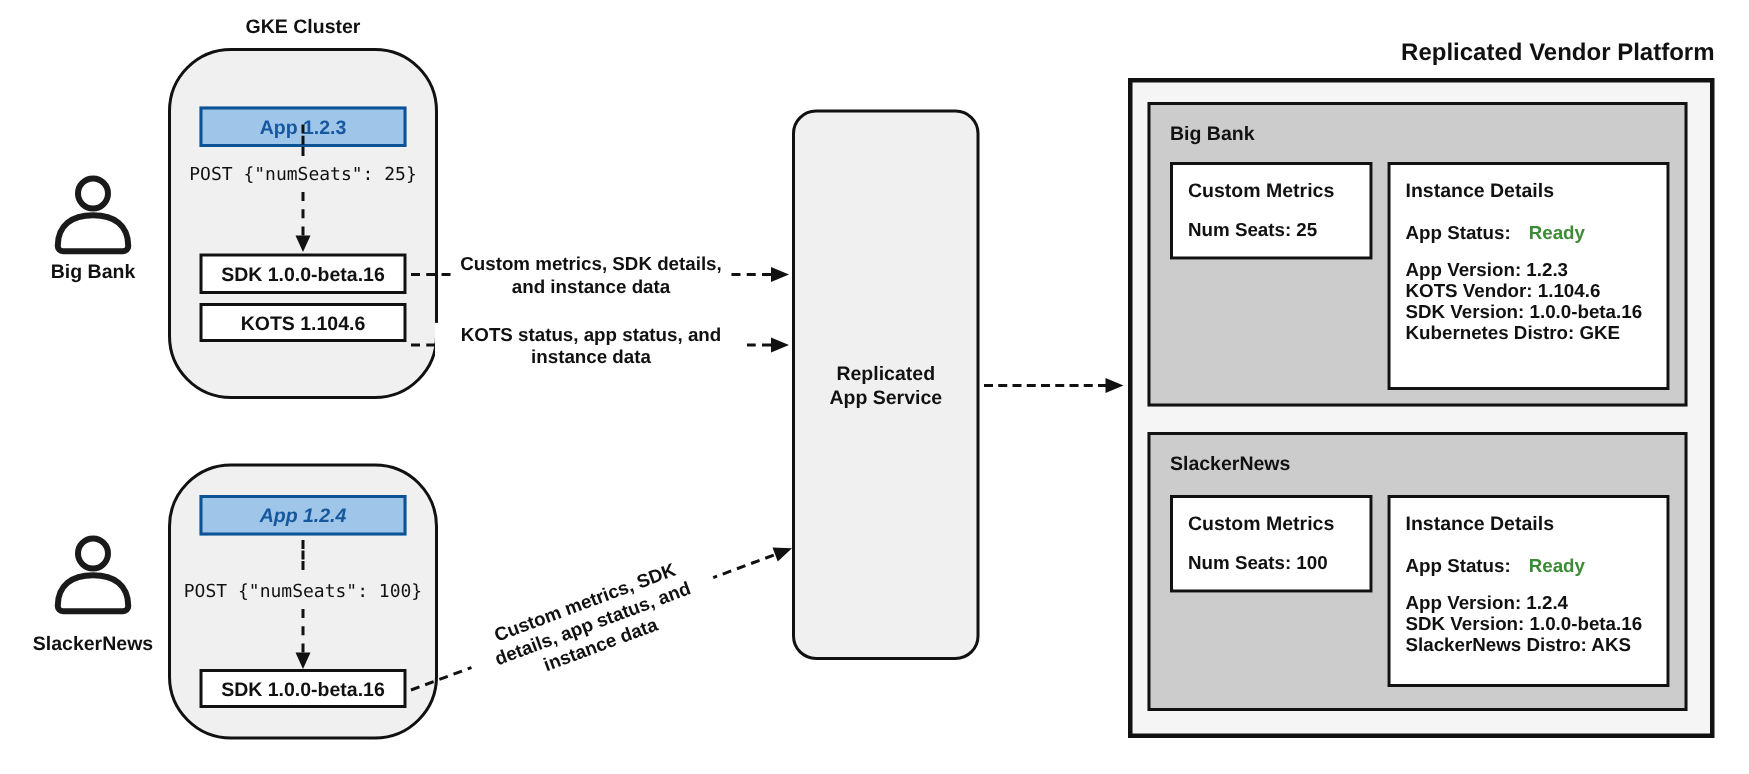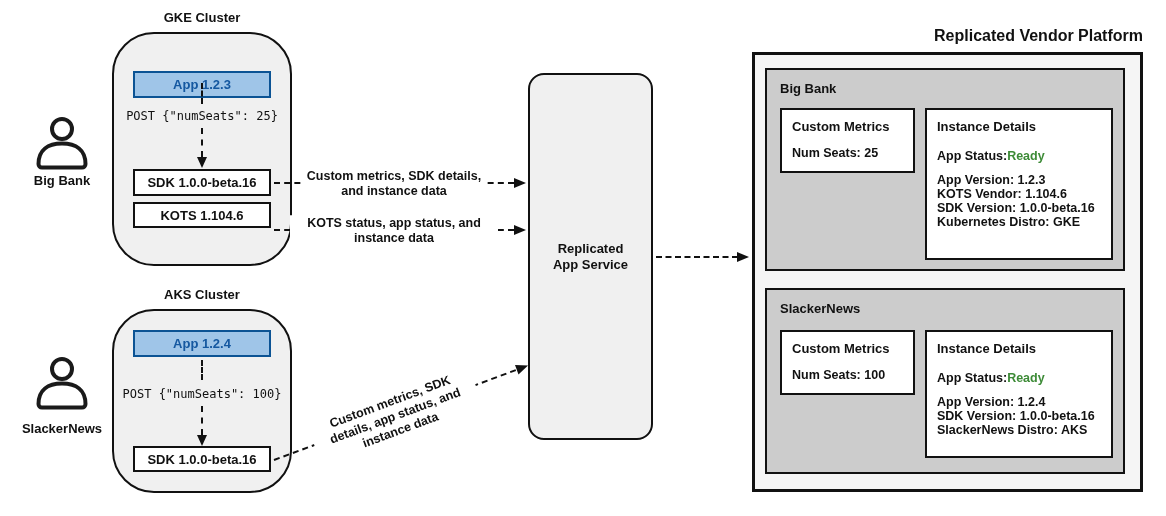--- a/index.html
+++ b/index.html
@@ -39,21 +39,21 @@
   .service-text{font-weight:bold;font-size:13px;text-align:center;line-height:1.2;width:86px;}
 
   .platform-title{font-weight:bold;font-size:16px;text-align:right;}
   .platform-box{background:var(--panel-fill);border:3px solid var(--line);}
   .customer-box{background:var(--customer-fill);border:2.5px solid var(--line);}
   .customer-name{font-weight:bold;font-size:13px;}
   .card{background:#fff;border:2.5px solid var(--line);}
   .card-title{font-weight:bold;font-size:13px;}
   .detail-line{font-weight:bold;font-size:12.5px;line-height:14px;}
   .status-value{color:var(--status-green);font-weight:bold;font-size:12.5px;}
-  .status-label{font-weight:bold;font-size:12.5px;margin-right:0;}
+  .status-label{font-weight:bold;font-size:12.5px;margin-right:12px;}
 </style>
 </head>
 <body>
 
 <div class="canvas">
 
   <div class="abs" style="left:34px;top:116px;width:56px;height:54px;">
     <svg width="56" height="54" viewBox="0 0 56 54">
       <circle cx="28" cy="13" r="10" fill="none" stroke="#1a1a1a" stroke-width="4"></circle>
       <path d="M4.5 48 C4.5 34 14 27.5 28 27.5 C42 27.5 51.5 34 51.5 48 C51.5 50 50 51.5 48 51.5 L8 51.5 C6 51.5 4.5 50 4.5 48 Z" fill="none" stroke="#1a1a1a" stroke-width="4" stroke-linejoin="round"></path>
@@ -81,24 +81,23 @@
   <div class="abs vdash" style="left:201px;top:128px;height:29px;"></div>
   <div class="abs ah-down" style="left:196.5px;top:157px;"></div>
 
   <div class="abs node-box" style="left:133px;top:169px;width:138px;height:27px;">
     <span>SDK 1.0.0-beta.16</span>
   </div>
   <div class="abs node-box" style="left:133px;top:202px;width:138px;height:26px;">
     <span>KOTS 1.104.6</span>
   </div>
 
-  <div class="abs cluster-title" style="left:112px;top:287px;width:180px;">AKS Cluster</div>
   <div class="abs cluster-box" style="left:112px;top:309px;width:180px;height:184px;"></div>
 
-  <div class="abs app-box" style="left:133px;top:330px;width:138px;height:27px;">
+  <div class="abs app-box" style="left:133px;top:330px;width:138px;height:27px;font-style:italic;">
     <span>App 1.2.4</span>
   </div>
 
   <div class="abs vdash" style="left:201px;top:360px;height:20px;"></div>
   <div class="abs post-text" style="left:97px;top:387px;width:210px;">POST {"numSeats": 100}</div>
   <div class="abs vdash" style="left:201px;top:406px;height:29px;"></div>
   <div class="abs ah-down" style="left:196.5px;top:435px;"></div>
 
   <div class="abs node-box" style="left:133px;top:446px;width:138px;height:26px;">
     <span>SDK 1.0.0-beta.16</span>

